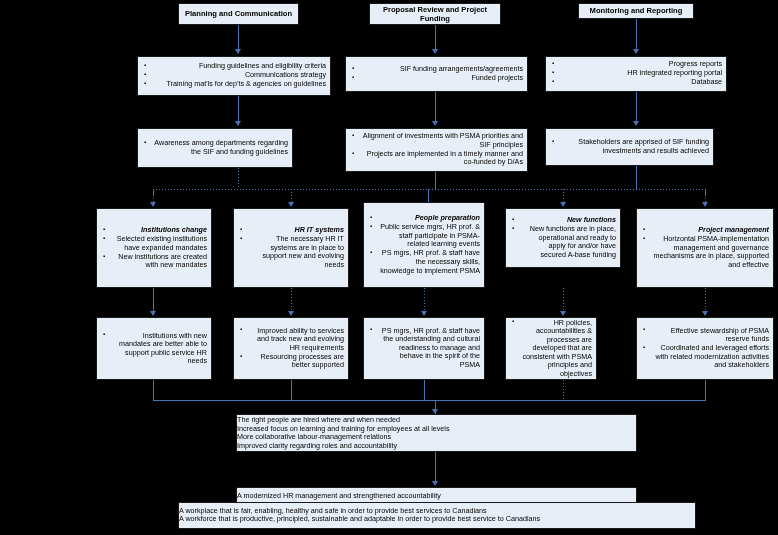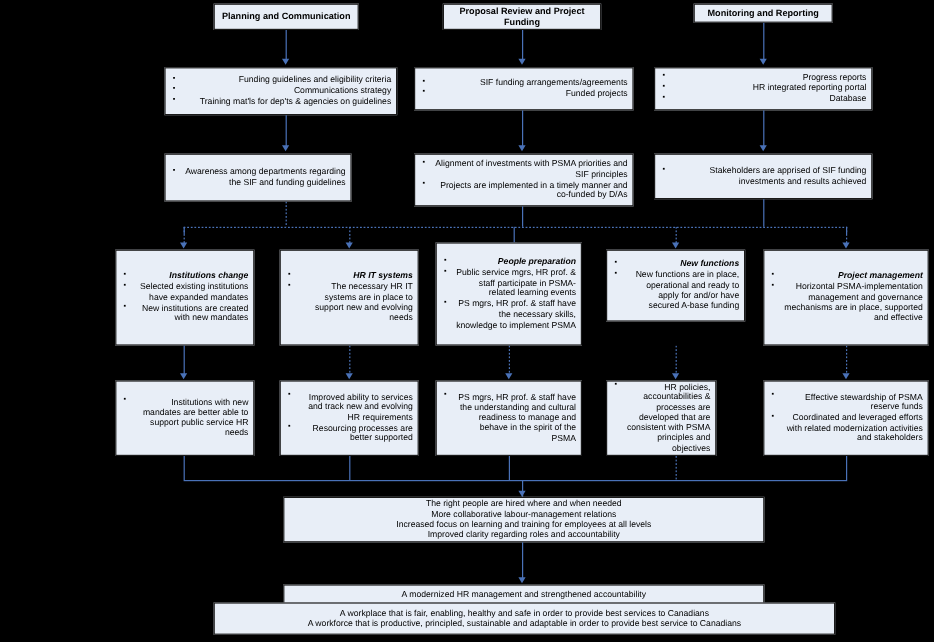--- a/index.html
+++ b/index.html
@@ -68,22 +68,22 @@
     top: 50%;
     transform: translateY(-50%);
     padding: 0 4px;
   }
 
   .plaintext {
     position: absolute;
     left: 0; right: 0;
     top: 50%;
     transform: translateY(-50%);
-    text-align: center;
-    padding: 0 11px;
+    text-align: left;
+    padding: 0 0;
   }
 
   
   .ln {
     position: absolute;
     background: #4a72b8;
   }
   .ln.v { width: 1px; }
   .ln.h { height: 1px; }
 
@@ -182,21 +182,21 @@
 
   <div class="box" style="left:345px; top:128px; width:183px; height:44px;">
     <div class="vcenter-list">
       <ul class="bl">
         <li>Alignment of investments with PSMA priorities and SIF principles</li>
         <li>Projects are implemented in a timely manner and co-funded by D/As</li>
       </ul>
     </div>
   </div>
 
-  <div class="box" style="left:545px; top:128px; width:182px; height:38px;padding-left:20px;">
+  <div class="box" style="left:545px; top:128px; width:169px; height:38px;padding-left:20px;">
     <div class="vcenter-list">
       <ul class="bl">
         <li>Stakeholders are apprised of SIF funding investments and results achieved</li>
       </ul>
     </div>
   </div>
 
   <div class="dot-v" style="left:238px; top:168px; height:21px;"></div>
   <div class="ln v" style="left:435px; top:172px; height:17px;"></div>
   <div class="ln v" style="left:636px; top:166px; height:23px;"></div>
@@ -331,22 +331,22 @@
   <div class="ln v" style="left:705px; top:380px; height:20px;"></div>
 
   <div class="ln h" style="left:153px; top:400px; width:553px;"></div>
 
   <div class="ln v" style="left:435px; top:400px; height:14px;"></div>
   <div class="arw" style="left:432px; top:409px;"></div>
 
   <div class="box" style="left:236px; top:414px; width:401px; height:38px;">
     <div class="plaintext">
       <div>The right people are hired where and when needed</div>
+      <div>Increased focus on learning and training for employees at all levels</div>
       <div>More collaborative labour-management relations</div>
-      <div>Increased focus on learning and training for employees at all levels</div>
       <div>Improved clarity regarding roles and accountability</div>
     </div>
   </div>
 
   <div class="ln v" style="left:435px; top:452px; height:32px;"></div>
   <div class="arw" style="left:432px; top:481px;"></div>
 
   <div class="box" style="left:236px; top:487px; width:401px; height:17px;">
     <div class="plaintext">
       <div>A modernized HR management and strengthened accountability</div>

